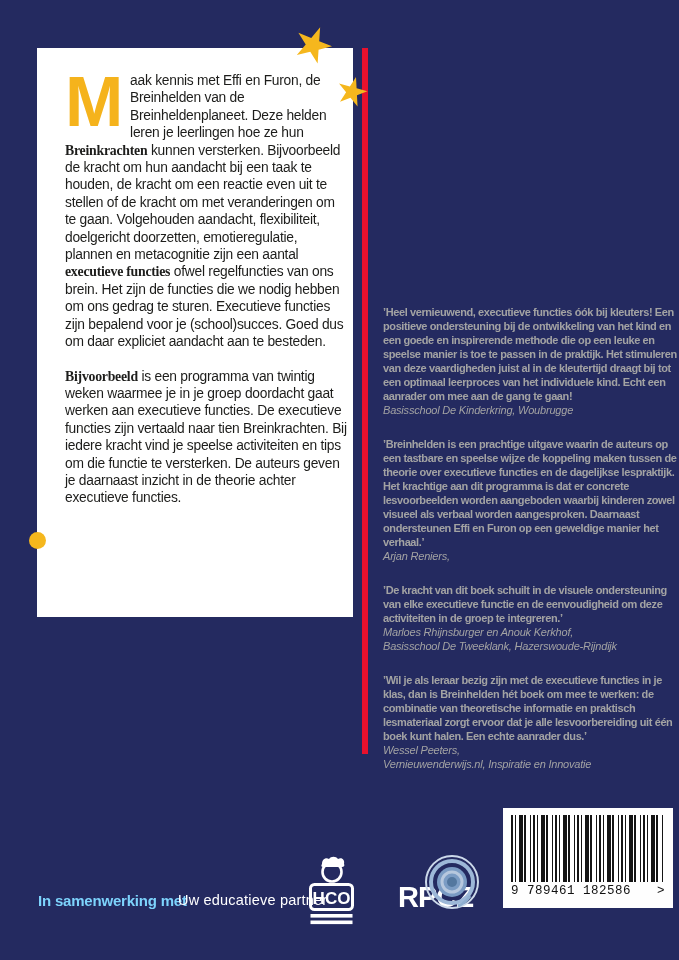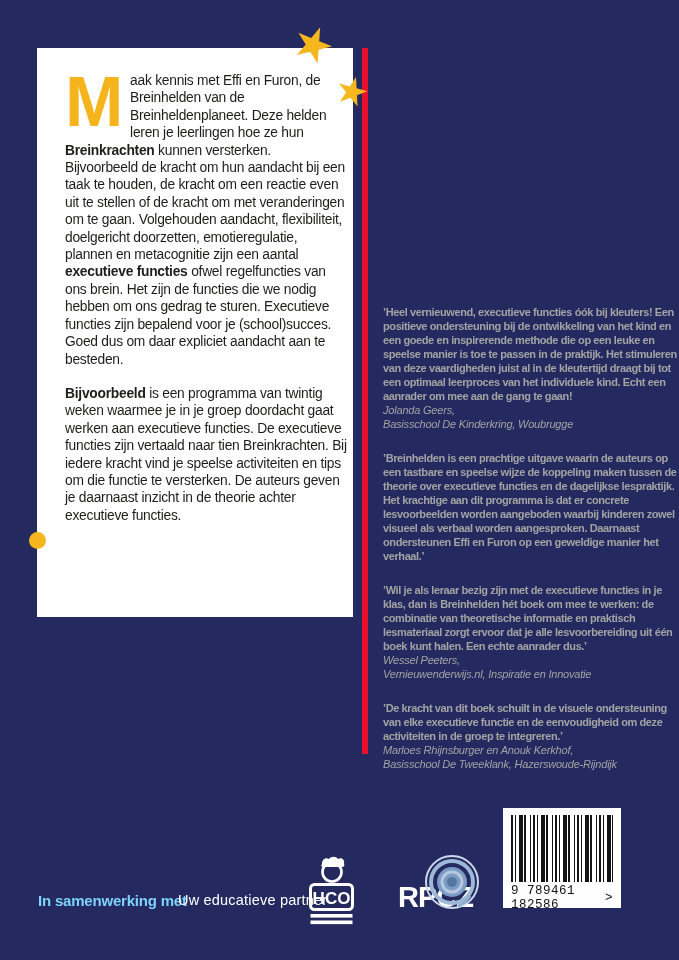--- a/index.html
+++ b/index.html
@@ -18,21 +18,21 @@
   }
 
   
   .card {
     position:absolute; left:37px; top:48px; width:316px; height:569px;
     background:#ffffff; color:#1d1d1b;
     padding:24px 6px 0 28px;
     font-size:13.8px; line-height:17.4px; letter-spacing:-0.25px;
   }
   .card p { margin:0 0 17px 0; }
-  .card b { font-weight:bold; }
+  .card b { font-weight:bold;font-family:Liberation Serif, serif; }
   .dropcap {
     float:left; color:#f5b31c; font-weight:bold;
     font-size:70px; line-height:56px; margin:2px 7px 0 0;
   }
 
   
   .star-big { position:absolute; left:292px; top:24px; width:42px; height:42px; transform:rotate(22deg); }
   .star-small { position:absolute; left:335px; top:75px; width:34px; height:34px; transform:rotate(15deg); }
   .yellow-dot {
     position:absolute; left:29px; top:532px; width:17px; height:17px;
@@ -61,21 +61,21 @@
     font-size:14.5px; letter-spacing:0.2px;
   }
   .hco-logo { position:absolute; left:309px; top:855px; width:45px; height:71px; }
   .rpcz-text {
     position:absolute; left:374px; top:881px; color:#fff;
     font-weight:bold; font-size:29px; letter-spacing:-1px;margin-left:24px;
   }
   .rpcz-circle { position:absolute; left:424px; top:854px; width:56px; height:56px; }
 
   .barcode {
-    position:absolute; left:503px; top:808px; width:118px; height:100px;
+    position:absolute; left:503px; top:808px; width:170px; height:100px;
     background:#fefefe; padding:7px 8px 0 8px;
   }
   .barcode-bars {
     height:67px; width:100%;
     background:repeating-linear-gradient(90deg,
       #141414 0 2px, #fff 2px 4px,
       #141414 4px 5px, #fff 5px 8px,
       #141414 8px 12px, #fff 12px 13px,
       #141414 13px 15px, #fff 15px 19px,
       #141414 19px 20px, #fff 20px 22px);
@@ -106,35 +106,35 @@
     <polygon fill="#f5b71d" points="0,-1 0.225,-0.309 0.951,-0.309 0.363,0.118 0.588,0.809 0,0.382 -0.588,0.809 -0.363,0.118 -0.951,-0.309 -0.225,-0.309"></polygon>
   </svg>
   <svg class="star-small" viewBox="-1.1 -1.1 2.2 2.2">
     <polygon fill="#f5b71d" points="0,-1 0.225,-0.309 0.951,-0.309 0.363,0.118 0.588,0.809 0,0.382 -0.588,0.809 -0.363,0.118 -0.951,-0.309 -0.225,-0.309"></polygon>
   </svg>
   <div class="yellow-dot"></div>
 
   <div class="quotes">
     <div class="quote-block">
       <p class="qtext">’Heel vernieuwend, executieve functies óók bij kleuters! Een positieve ondersteuning bij de ontwikkeling van het kind en een goede en inspirerende methode die op een leuke en speelse manier is toe te passen in de praktijk. Het stimuleren van deze vaardigheden juist al in de kleutertijd draagt bij tot een optimaal leerproces van het individuele kind. Echt een aanrader om mee aan de gang te gaan!</p>
-      <p class="qauthor">Jolanda Geers,</p>
       <p class="qaff">Basisschool De Kinderkring, Woubrugge</p>
     </div>
     <div class="quote-block">
       <p class="qtext">’Breinhelden is een prachtige uitgave waarin de auteurs op een tastbare en speelse wijze de koppeling maken tussen de theorie over executieve functies en de dagelijkse lespraktijk. Het krachtige aan dit programma is dat er concrete lesvoorbeelden worden aangeboden waarbij kinderen zowel visueel als verbaal worden aangesproken. Daarnaast ondersteunen Effi en Furon op een geweldige manier het verhaal.’</p>
+      <p class="qauthor">Arjan Reniers,</p>
+    </div>
+    <div class="quote-block">
+      <p class="qtext">’De kracht van dit boek schuilt in de visuele ondersteuning van elke executieve functie en de eenvoudigheid om deze activiteiten in de groep te integreren.’</p>
+      <p class="qauthor">Marloes Rhijnsburger en Anouk Kerkhof,</p>
+      <p class="qaff">Basisschool De Tweeklank, Hazerswoude-Rijndijk</p>
     </div>
     <div class="quote-block">
       <p class="qtext">’Wil je als leraar bezig zijn met de executieve functies in je klas, dan is Breinhelden hét boek om mee te werken: de combinatie van theoretische informatie en praktisch lesmateriaal zorgt ervoor dat je alle lesvoorbereiding uit één boek kunt halen. Een echte aanrader dus.’</p>
       <p class="qauthor">Wessel Peeters,</p>
       <p class="qaff">Vernieuwenderwijs.nl, Inspiratie en Innovatie</p>
-    </div>
-    <div class="quote-block">
-      <p class="qtext">’De kracht van dit boek schuilt in de visuele ondersteuning van elke executieve functie en de eenvoudigheid om deze activiteiten in de groep te integreren.’</p>
-      <p class="qauthor">Marloes Rhijnsburger en Anouk Kerkhof,</p>
-      <p class="qaff">Basisschool De Tweeklank, Hazerswoude-Rijndijk</p>
     </div>
   </div>
 
   <span class="collab-label">In samenwerking met</span>
   <span class="partner-label">Uw educatieve partner</span>
 
   <svg class="hco-logo" viewBox="0 0 45 71">
     <path fill="#ffffff" d="M13 9 C13 4 17 2 20 4 C22 1 27 1 29 4 C33 2 36 5 35 9 C36 10 35 12 33 12 L14 12 C12 12 12 10 13 9 Z"></path>
     <circle cx="23" cy="17" r="9.5" fill="none" stroke="#ffffff" stroke-width="2.6"></circle>
     <rect x="1.5" y="29.5" width="42" height="25" rx="4" fill="none" stroke="#ffffff" stroke-width="3"></rect>

